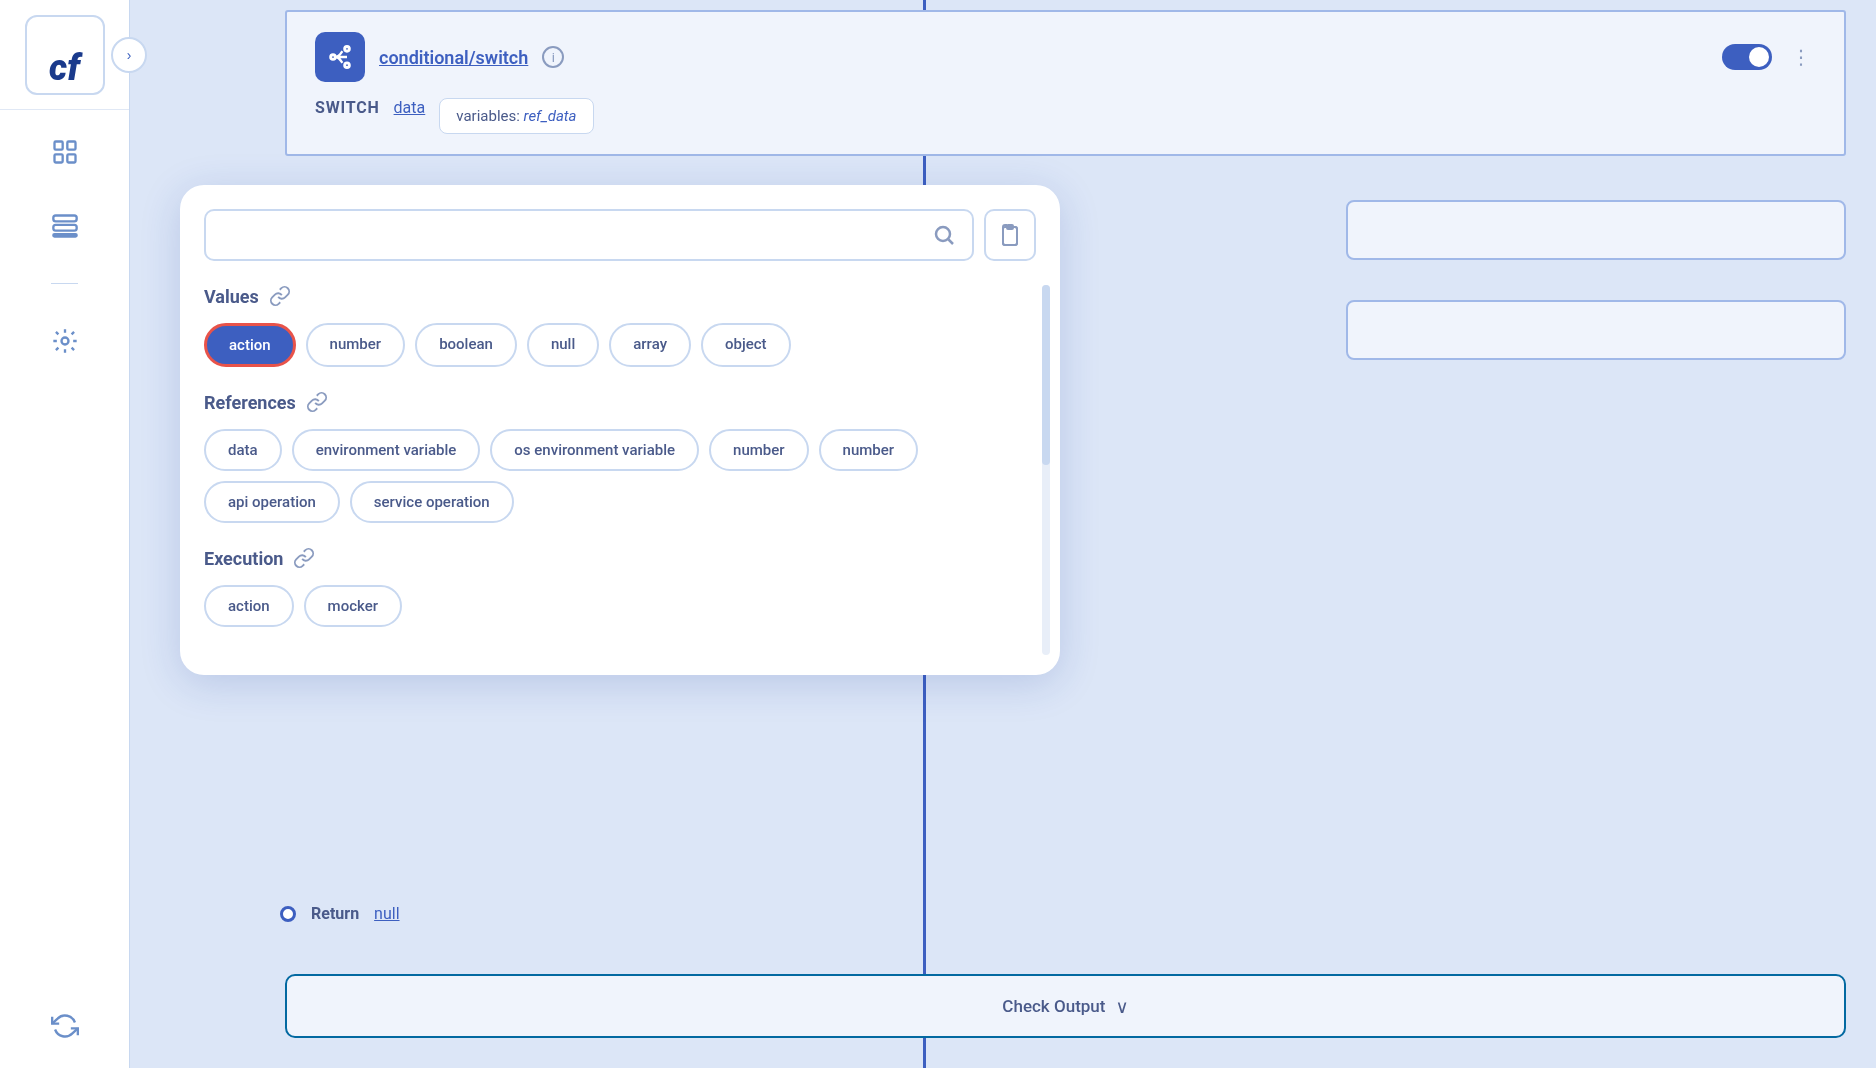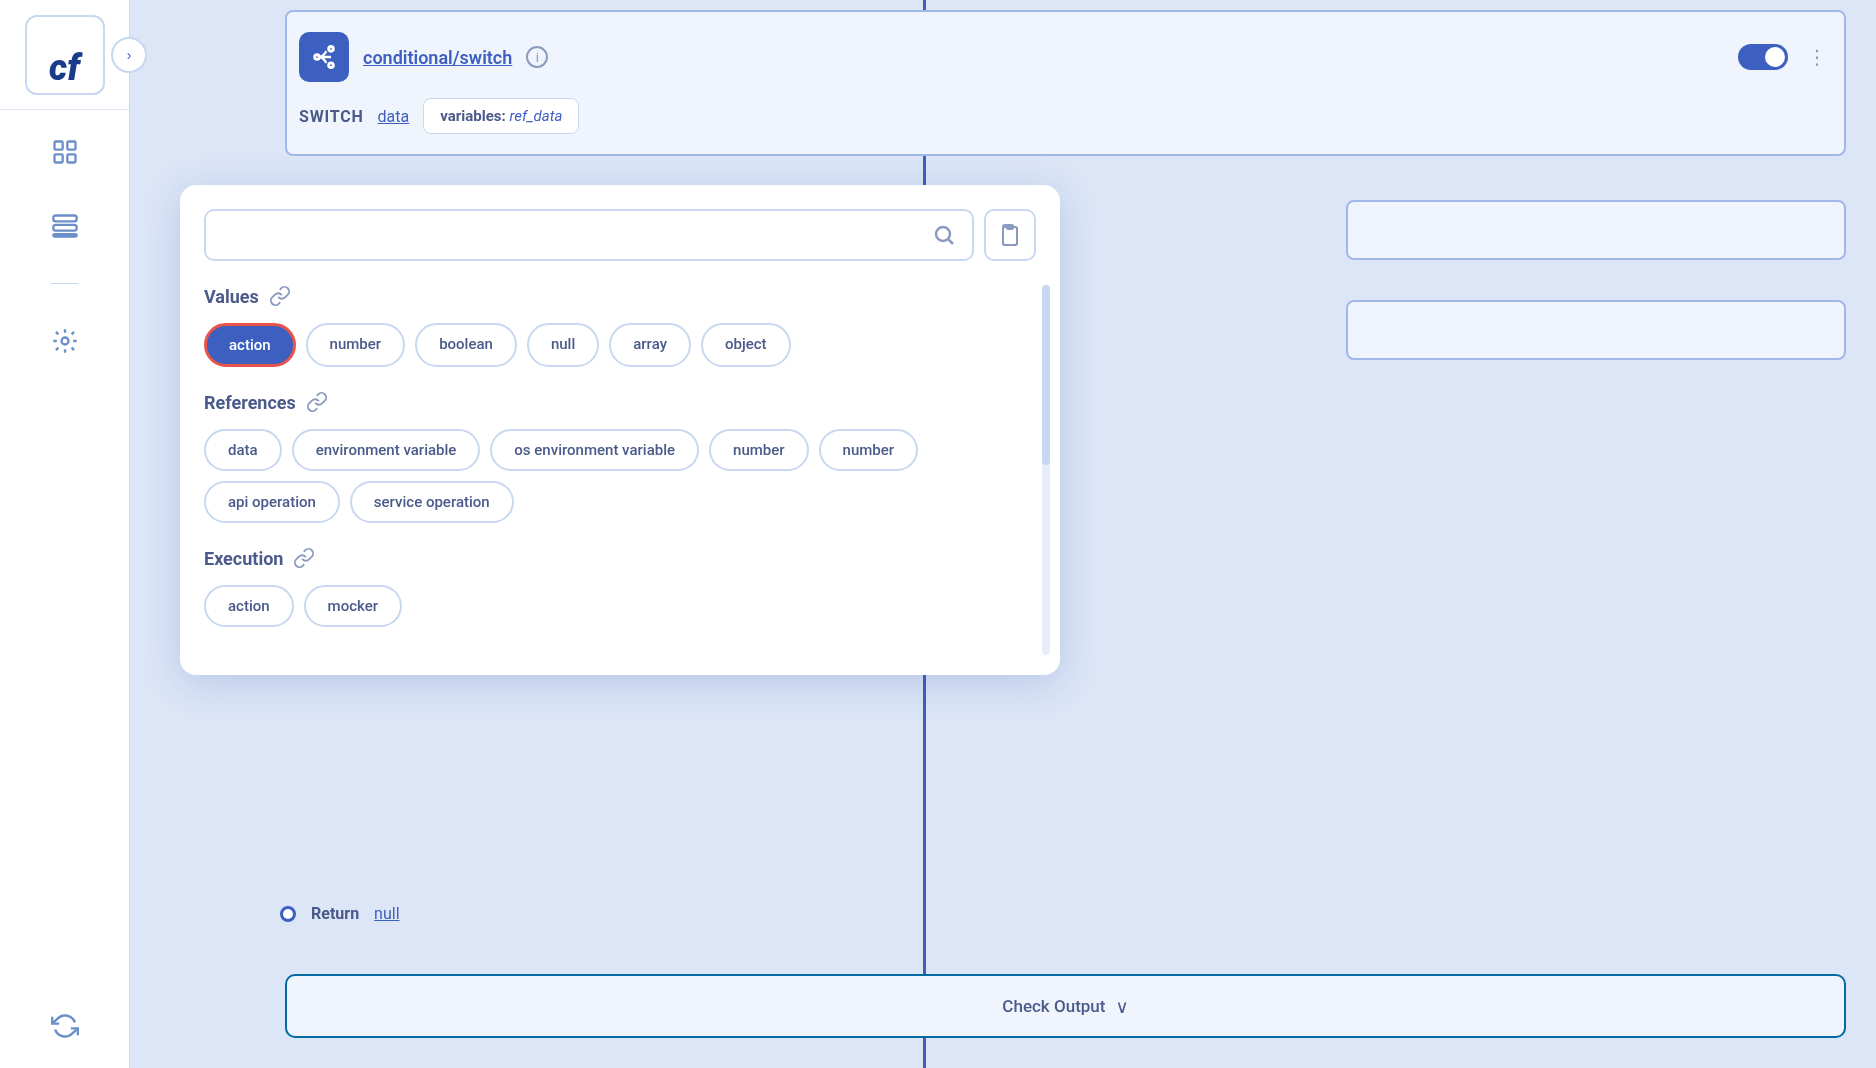--- a/index.html
+++ b/index.html
@@ -183,37 +183,37 @@
 
     .variables-pill {
       background: #fff;
       border: 1px solid #c8d8f0;
       border-radius: 8px;
       padding: 8px 16px;
       font-size: 15px;
     }
 
     .variables-label {
-      font-weight: 700;
+      font-weight: 400;
       color: #4a5a8a;
     }
 
     .variables-value {
       color: #3d5fc0;
       font-style: italic;
     }
 
     
     .dropdown-popup {
       position: absolute;
       top: 185px;
       left: 50px;
       width: 880px;
       background: #fff;
-      border-radius: 16px;
+      border-radius: 24px;
       box-shadow: 0 8px 40px rgba(30, 60, 160, 0.18);
       padding: 24px;
       z-index: 200;
     }
 
     
     .search-area {
       display: flex;
       gap: 10px;
       margin-bottom: 24px;
@@ -442,37 +442,37 @@
         <path d="M20.49 9A9 9 0 0 0 5.64 5.64L1 10M23 14l-4.64 4.36A9 9 0 0 1 3.51 15"></path>
       </svg>
     </div>
   </div>
 </div>
 
 <div style="position:absolute;left:130px;top:0;right:0;bottom:0;background:#dce6f7;">
 
   <div style="position:absolute;left:calc(50% - 80px);top:0;bottom:0;width:3px;background:#3d5fc0;"></div>
 
-  <div style="position:absolute;top:10px;left:155px;right:30px;background:#f0f4fc;border:2px solid #a0b8e8;border-radius:8px;padding:20px 12px;">
+  <div style="position:absolute;top:10px;left:155px;right:30px;background:#f0f4fc;border:2px solid #a0b8e8;border-radius:3px;padding:20px 28px;">
     <div style="display:flex;align-items:center;gap:14px;margin-bottom:16px;">
 
       <div style="width:50px;height:50px;background:#3d5fc0;border-radius:10px;display:flex;align-items:center;justify-content:center;">
         <svg width="28" height="28" viewBox="0 0 24 24" fill="none" stroke="white" stroke-width="2.5">
           <circle cx="18" cy="5" r="2"></circle>
           <circle cx="6" cy="12" r="2"></circle>
           <circle cx="18" cy="19" r="2"></circle>
           <path d="M8 12h10M8 12c3 0 4-2 6-5M8 12c3 0 4 2 6 5" stroke="white" stroke-width="2"></path>
         </svg>
       </div>
       <span class="switch-title-link">conditional/switch</span>
       <div class="info-icon">i</div>
       <div class="toggle-switch" style="margin-left:auto;"></div>
       <div class="more-icon">⋮</div>
     </div>
-    <div style="display:flex;align-items:center;gap:14px;">
+    <div style="display:flex;gap:14px;">
       <span class="switch-label">SWITCH</span>
       <span class="switch-data-link">data</span>
       <div class="variables-pill">
         <span class="variables-label">variables:</span>
         <span class="variables-value">ref_data</span>
       </div>
     </div>
   </div>
 
   <div style="position:absolute;top:200px;right:30px;width:500px;height:60px;background:#f0f4fc;border:2px solid #a0b8e8;border-radius:8px;"></div>

